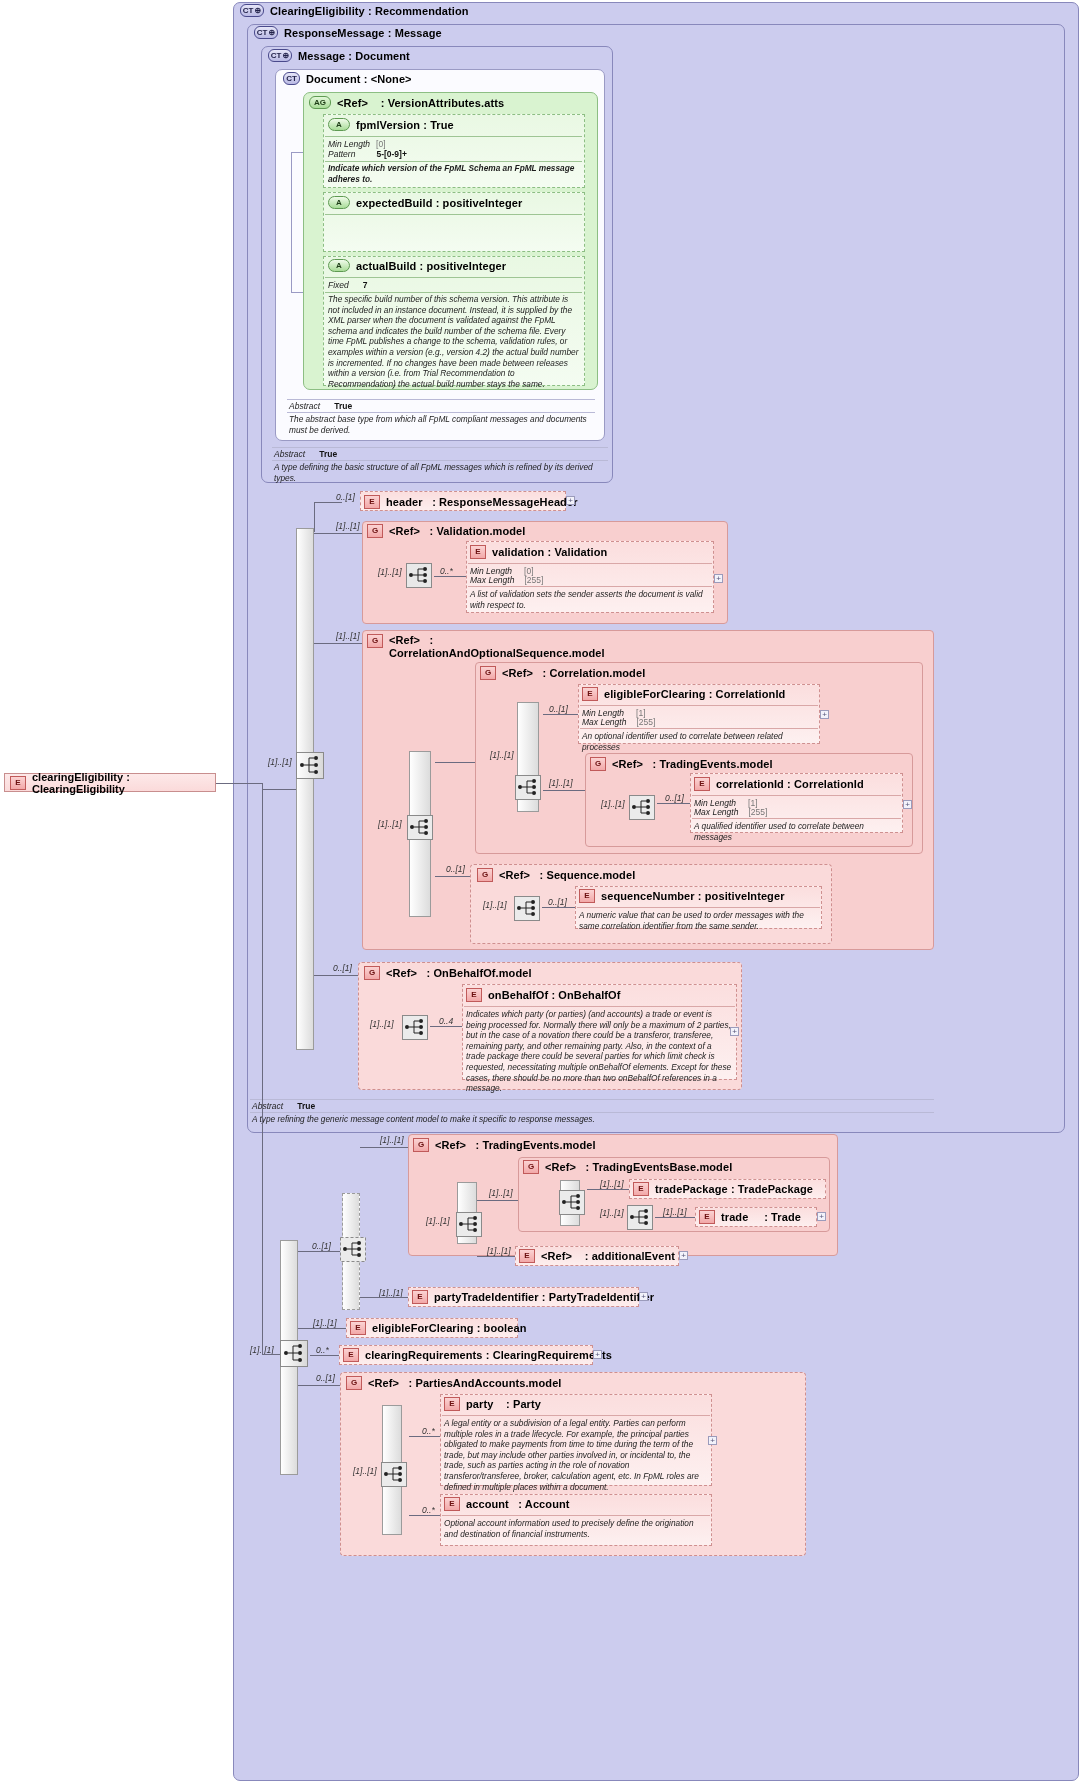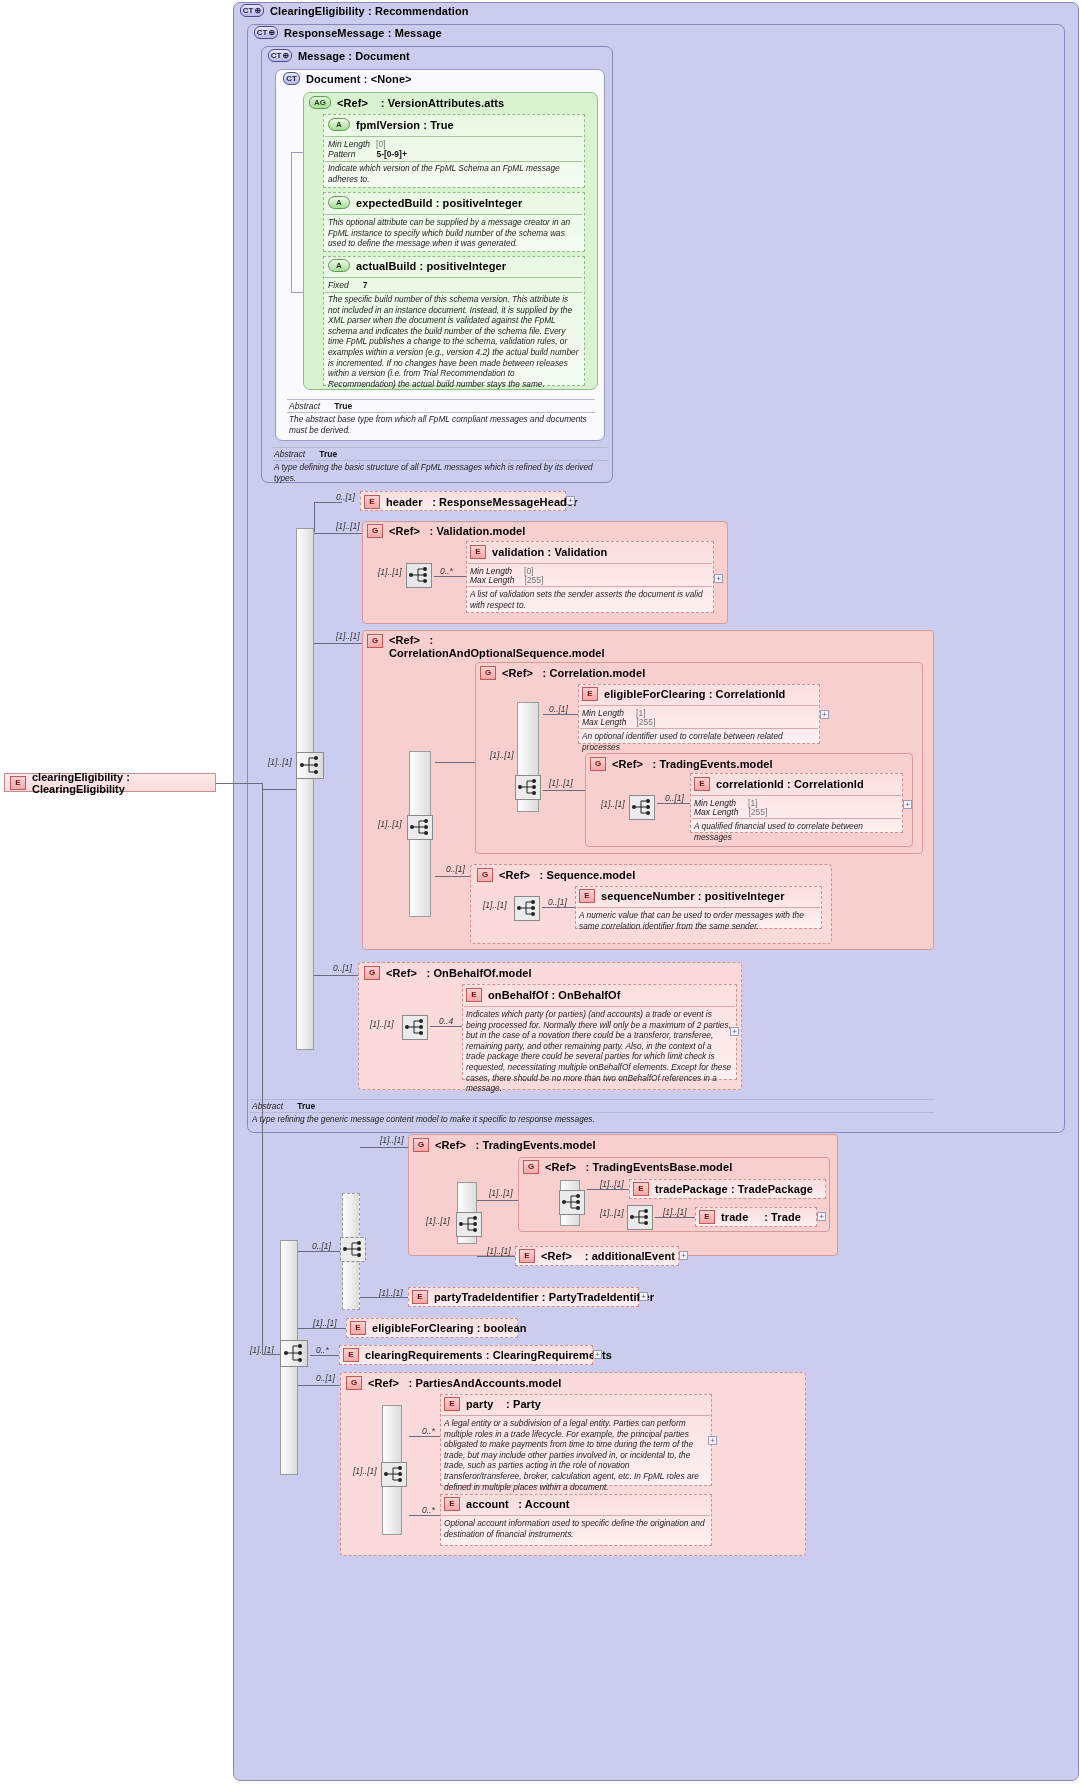--- a/index.html
+++ b/index.html
@@ -223,29 +223,28 @@
     <span class="nm"><span>fpmlVersion</span> : <span>True</span></span>
   </div>
   <div class="hr green" style="left:325px;top:136px;width:257px;"></div>
   <div class="facet" style="left:328px;top:139px;">
     <span>Min Length</span><span class="vg">[0]</span>
   </div>
   <div class="facet" style="left:328px;top:149px;">
     <span>Pattern</span><span class="v" style="padding-left:21px">5-[0-9]+</span>
   </div>
   <div class="hr green" style="left:325px;top:161px;width:257px;"></div>
-  <div class="doc" style="left:328px;top:163px;width:252px;">Indicate which version of the FpML Schema an FpML message adheres to.</div>
+  <div class="doc" style="left:328px;top:163px;width:252px;font-weight:bold;">Indicate which version of the FpML Schema an FpML message adheres to.</div>
 
   <div class="attr-box" style="left:323px;top:192px;width:262px;height:60px;"></div>
   <div class="node-hd" style="left:328px;top:196px;">
     <span class="ic ic-a">A</span>
     <span class="nm"><span>expectedBuild</span> : <span>positiveInteger</span></span>
   </div>
   <div class="hr green" style="left:325px;top:214px;width:257px;"></div>
-  <div class="doc" style="left:328px;top:217px;width:252px;">This optional attribute can be supplied by a message creator in an FpML instance to specify which build number of the schema was used to define the message when it was generated.</div>
 
   <div class="attr-box" style="left:323px;top:256px;width:262px;height:130px;"></div>
   <div class="node-hd" style="left:328px;top:259px;">
     <span class="ic ic-a">A</span>
     <span class="nm"><span>actualBuild</span> : <span>positiveInteger</span></span>
   </div>
   <div class="hr green" style="left:325px;top:277px;width:257px;"></div>
   <div class="facet" style="left:328px;top:280px;">
     <span>Fixed</span><span class="v" style="padding-left:14px">7</span>
   </div>
@@ -441,21 +440,21 @@
     <span class="nm"><span>correlationId</span> : <span>CorrelationId</span></span>
   </div>
   <div class="hr red" style="left:692px;top:795px;width:209px;"></div>
   <div class="facet" style="left:694px;top:798px;">
     <span>Min Length</span><span class="vg" style="padding-left:12px">[1]</span>
   </div>
   <div class="facet" style="left:694px;top:807px;">
     <span>Max Length</span><span class="vg" style="padding-left:10px">[255]</span>
   </div>
   <div class="hr red" style="left:692px;top:818px;width:209px;"></div>
-  <div class="doc" style="left:694px;top:821px;width:205px;">A qualified financial used to correlate between messages</div>
+  <div class="doc" style="left:694px;top:821px;width:205px;">A qualified identifier used to correlate between messages</div>
   <div class="plus-sq" style="left:903px;top:800px;">+</div>
   <div class="card" style="left:665px;top:793px;">0..[1]</div>
   <div class="ln h" style="left:657px;top:803px;width:33px;"></div>
 
   <div class="g-panel dash" style="left:470px;top:864px;width:362px;height:80px;"></div>
   <div class="node-hd" style="left:477px;top:868px;">
     <span class="ic ic-g">G</span>
     <span class="nm"><span>&lt;Ref&gt;</span>&nbsp;&nbsp; : <span>Sequence.model</span></span>
   </div>
   <div class="card" style="left:446px;top:864px;">0..[1]</div>
@@ -707,17 +706,17 @@
   <div class="plus-sq" style="left:708px;top:1436px;">+</div>
   <div class="card" style="left:422px;top:1426px;">0..*</div>
   <div class="ln h" style="left:409px;top:1436px;width:31px;"></div>
 
   <div class="e-panel" style="left:440px;top:1494px;width:272px;height:52px;background:linear-gradient(to bottom,#fbdede,#fdf0f0);"></div>
   <div class="node-hd" style="left:444px;top:1497px;">
     <span class="ic ic-e">E</span>
     <span class="nm"><span>account</span>&nbsp;&nbsp; : <span>Account</span></span>
   </div>
   <div class="hr red" style="left:442px;top:1515px;width:268px;"></div>
-  <div class="doc" style="left:444px;top:1518px;width:264px;">Optional account information used to specific define the origination and destination of financial instruments.</div>
+  <div class="doc" style="left:444px;top:1518px;width:264px;">Optional account information used to precisely define the origination and destination of financial instruments.</div>
   <div class="card" style="left:422px;top:1505px;">0..*</div>
   <div class="ln h" style="left:409px;top:1515px;width:31px;"></div>
 
 </div>
 
 </body></html>

